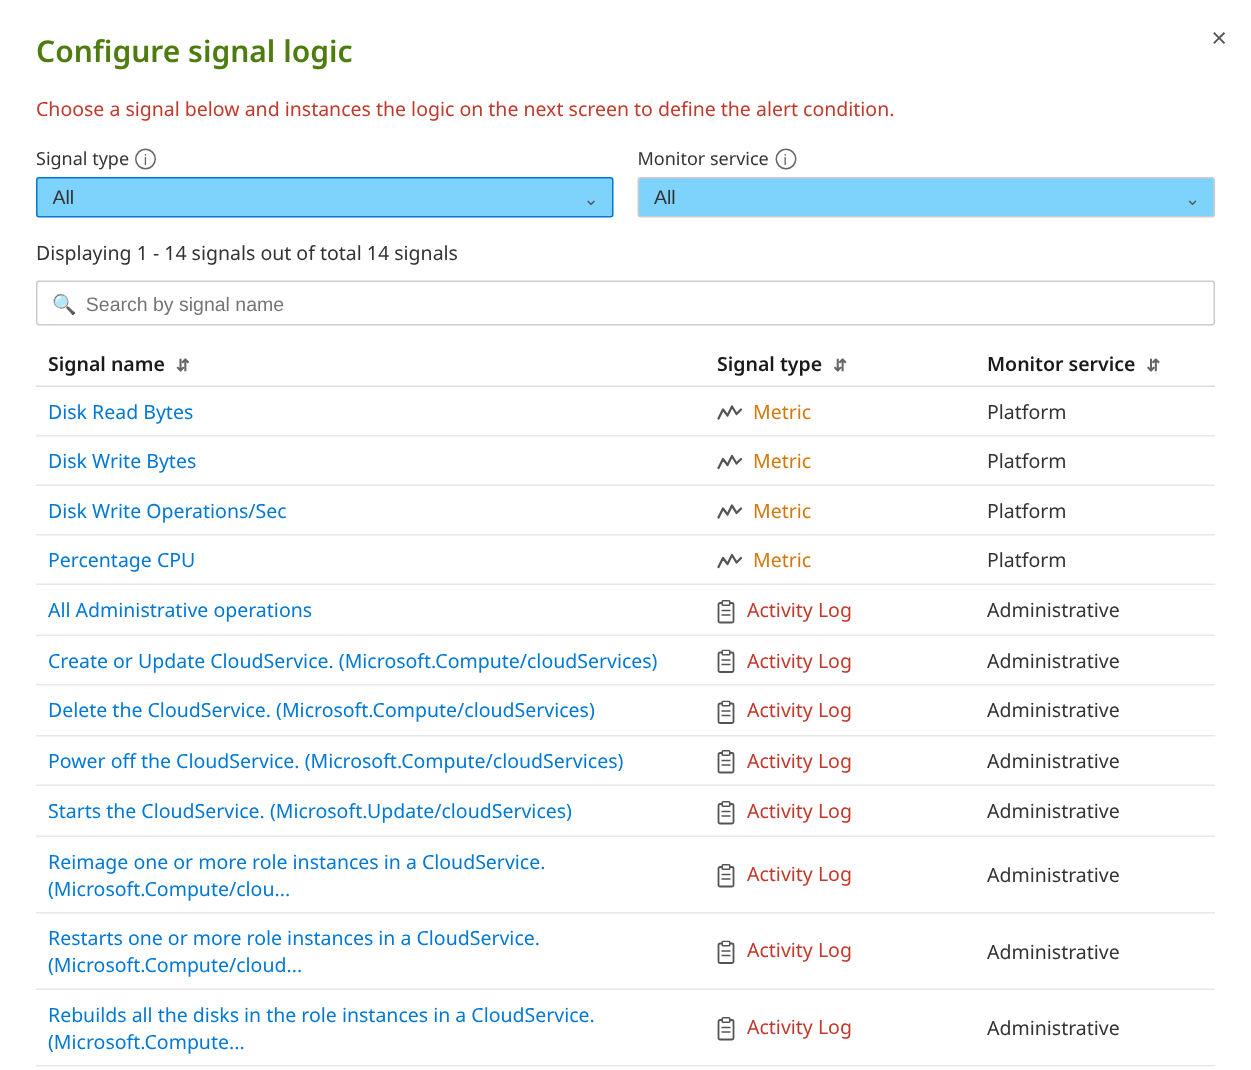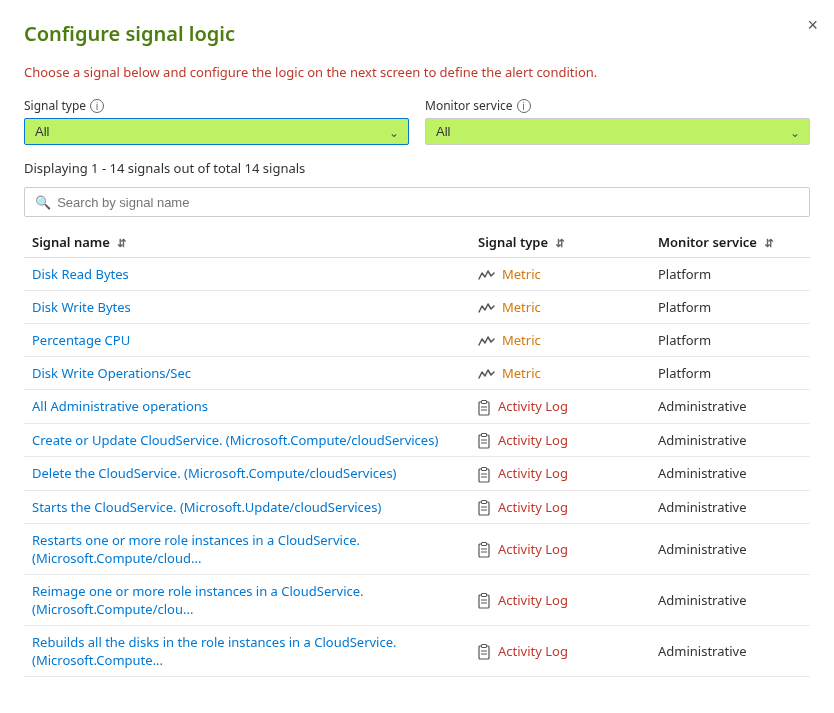--- a/index.html
+++ b/index.html
@@ -68,21 +68,21 @@
       color: #666;
       cursor: pointer;
     }
     .filter-select {
       width: 100%;
       padding: 5px 10px;
       border: 1.5px solid #0078d4;
       border-radius: 2px;
       font-size: 13px;
       appearance: none;
-      background: #bef264;
+      background: #7dd3fc;
       cursor: pointer;
       color: #333;
     }
     .select-wrapper {
       position: relative;
     }
     .select-wrapper .chevron {
       position: absolute;
       right: 10px;
       top: 50%;
@@ -159,21 +159,21 @@
     .monitor-service {
       color: #333;
     }
   </style>
 </head>
 <body>
 
 <div class="panel">
   <h1 class="panel-title">Configure signal logic</h1>
   <button class="close-btn">×</button>
-  <p class="subtitle">Choose a signal below and configure the logic on the next screen to define the alert condition.</p>
+  <p class="subtitle">Choose a signal below and instances the logic on the next screen to define the alert condition.</p>
 
   <div class="filter-row">
     <div class="filter-group">
       <label class="filter-label">
         <span>Signal type</span>
         <span class="info-icon">i</span>
       </label>
       <div class="select-wrapper">
         <select class="filter-select">
           <option>All</option>
@@ -234,34 +234,34 @@
           <td class="monitor-service">Platform</td>
         </tr>
         <tr>
           <td><a class="signal-link">Disk Write Bytes</a></td>
           <td><span style="margin-right: 6px;"><svg width="18" height="14" viewBox="0 0 18 14" fill="none" xmlns="http://www.w3.org/2000/svg" style="vertical-align:middle">
       <polyline points="1,10 4,4 7,8 10,2 13,7 16,4" stroke="#555" stroke-width="1.5" fill="none" stroke-linejoin="round" stroke-linecap="round"></polyline>
     </svg></span><span class="signal-type-metric">Metric</span></td>
           <td class="monitor-service">Platform</td>
         </tr>
         <tr>
+          <td><a class="signal-link">Disk Write Operations/Sec</a></td>
+          <td><span style="margin-right: 6px;"><svg width="18" height="14" viewBox="0 0 18 14" fill="none" xmlns="http://www.w3.org/2000/svg" style="vertical-align:middle">
+      <polyline points="1,10 4,4 7,8 10,2 13,7 16,4" stroke="#555" stroke-width="1.5" fill="none" stroke-linejoin="round" stroke-linecap="round"></polyline>
+    </svg></span><span class="signal-type-metric">Metric</span></td>
+          <td class="monitor-service">Platform</td>
+        </tr>
+        <tr>
           <td><a class="signal-link">Percentage CPU</a></td>
           <td><span style="margin-right: 6px;"><svg width="18" height="14" viewBox="0 0 18 14" fill="none" xmlns="http://www.w3.org/2000/svg" style="vertical-align:middle">
       <polyline points="1,10 4,4 7,8 10,2 13,7 16,4" stroke="#555" stroke-width="1.5" fill="none" stroke-linejoin="round" stroke-linecap="round"></polyline>
     </svg></span><span class="signal-type-metric">Metric</span></td>
           <td class="monitor-service">Platform</td>
         </tr>
         <tr>
-          <td><a class="signal-link">Disk Write Operations/Sec</a></td>
-          <td><span style="margin-right: 6px;"><svg width="18" height="14" viewBox="0 0 18 14" fill="none" xmlns="http://www.w3.org/2000/svg" style="vertical-align:middle">
-      <polyline points="1,10 4,4 7,8 10,2 13,7 16,4" stroke="#555" stroke-width="1.5" fill="none" stroke-linejoin="round" stroke-linecap="round"></polyline>
-    </svg></span><span class="signal-type-metric">Metric</span></td>
-          <td class="monitor-service">Platform</td>
-        </tr>
-        <tr>
           <td><a class="signal-link">All Administrative operations</a></td>
           <td><span style="margin-right: 6px;"><svg width="14" height="16" viewBox="0 0 14 16" fill="none" xmlns="http://www.w3.org/2000/svg" style="vertical-align:middle">
       <rect x="1" y="2" width="10" height="13" rx="1" stroke="#555" stroke-width="1.2" fill="none"></rect>
       <rect x="3.5" y="0.5" width="5" height="3" rx="0.5" stroke="#555" stroke-width="1" fill="white"></rect>
       <line x1="3" y1="7" x2="9" y2="7" stroke="#555" stroke-width="1"></line>
       <line x1="3" y1="10" x2="9" y2="10" stroke="#555" stroke-width="1"></line>
     </svg></span><span class="signal-type-activity">Activity Log</span></td>
           <td class="monitor-service">Administrative</td>
         </tr>
         <tr>
@@ -278,41 +278,51 @@
           <td><a class="signal-link">Delete the CloudService. (Microsoft.Compute/cloudServices)</a></td>
           <td><span style="margin-right: 6px;"><svg width="14" height="16" viewBox="0 0 14 16" fill="none" xmlns="http://www.w3.org/2000/svg" style="vertical-align:middle">
       <rect x="1" y="2" width="10" height="13" rx="1" stroke="#555" stroke-width="1.2" fill="none"></rect>
       <rect x="3.5" y="0.5" width="5" height="3" rx="0.5" stroke="#555" stroke-width="1" fill="white"></rect>
       <line x1="3" y1="7" x2="9" y2="7" stroke="#555" stroke-width="1"></line>
       <line x1="3" y1="10" x2="9" y2="10" stroke="#555" stroke-width="1"></line>
     </svg></span><span class="signal-type-activity">Activity Log</span></td>
           <td class="monitor-service">Administrative</td>
         </tr>
         <tr>
+          <td><a class="signal-link">Power off the CloudService. (Microsoft.Compute/cloudServices)</a></td>
+          <td><span style="margin-right: 6px;"><svg width="14" height="16" viewBox="0 0 14 16" fill="none" xmlns="http://www.w3.org/2000/svg" style="vertical-align:middle">
+      <rect x="1" y="2" width="10" height="13" rx="1" stroke="#555" stroke-width="1.2" fill="none"></rect>
+      <rect x="3.5" y="0.5" width="5" height="3" rx="0.5" stroke="#555" stroke-width="1" fill="white"></rect>
+      <line x1="3" y1="7" x2="9" y2="7" stroke="#555" stroke-width="1"></line>
+      <line x1="3" y1="10" x2="9" y2="10" stroke="#555" stroke-width="1"></line>
+    </svg></span><span class="signal-type-activity">Activity Log</span></td>
+          <td class="monitor-service">Administrative</td>
+        </tr>
+        <tr>
           <td><a class="signal-link">Starts the CloudService. (Microsoft.Update/cloudServices)</a></td>
           <td><span style="margin-right: 6px;"><svg width="14" height="16" viewBox="0 0 14 16" fill="none" xmlns="http://www.w3.org/2000/svg" style="vertical-align:middle">
       <rect x="1" y="2" width="10" height="13" rx="1" stroke="#555" stroke-width="1.2" fill="none"></rect>
       <rect x="3.5" y="0.5" width="5" height="3" rx="0.5" stroke="#555" stroke-width="1" fill="white"></rect>
       <line x1="3" y1="7" x2="9" y2="7" stroke="#555" stroke-width="1"></line>
       <line x1="3" y1="10" x2="9" y2="10" stroke="#555" stroke-width="1"></line>
     </svg></span><span class="signal-type-activity">Activity Log</span></td>
           <td class="monitor-service">Administrative</td>
         </tr>
         <tr>
+          <td><a class="signal-link">Reimage one or more role instances in a CloudService. (Microsoft.Compute/clou...</a></td>
+          <td><span style="margin-right: 6px;"><svg width="14" height="16" viewBox="0 0 14 16" fill="none" xmlns="http://www.w3.org/2000/svg" style="vertical-align:middle">
+      <rect x="1" y="2" width="10" height="13" rx="1" stroke="#555" stroke-width="1.2" fill="none"></rect>
+      <rect x="3.5" y="0.5" width="5" height="3" rx="0.5" stroke="#555" stroke-width="1" fill="white"></rect>
+      <line x1="3" y1="7" x2="9" y2="7" stroke="#555" stroke-width="1"></line>
+      <line x1="3" y1="10" x2="9" y2="10" stroke="#555" stroke-width="1"></line>
+    </svg></span><span class="signal-type-activity">Activity Log</span></td>
+          <td class="monitor-service">Administrative</td>
+        </tr>
+        <tr>
           <td><a class="signal-link">Restarts one or more role instances in a CloudService. (Microsoft.Compute/cloud...</a></td>
-          <td><span style="margin-right: 6px;"><svg width="14" height="16" viewBox="0 0 14 16" fill="none" xmlns="http://www.w3.org/2000/svg" style="vertical-align:middle">
-      <rect x="1" y="2" width="10" height="13" rx="1" stroke="#555" stroke-width="1.2" fill="none"></rect>
-      <rect x="3.5" y="0.5" width="5" height="3" rx="0.5" stroke="#555" stroke-width="1" fill="white"></rect>
-      <line x1="3" y1="7" x2="9" y2="7" stroke="#555" stroke-width="1"></line>
-      <line x1="3" y1="10" x2="9" y2="10" stroke="#555" stroke-width="1"></line>
-    </svg></span><span class="signal-type-activity">Activity Log</span></td>
-          <td class="monitor-service">Administrative</td>
-        </tr>
-        <tr>
-          <td><a class="signal-link">Reimage one or more role instances in a CloudService. (Microsoft.Compute/clou...</a></td>
           <td><span style="margin-right: 6px;"><svg width="14" height="16" viewBox="0 0 14 16" fill="none" xmlns="http://www.w3.org/2000/svg" style="vertical-align:middle">
       <rect x="1" y="2" width="10" height="13" rx="1" stroke="#555" stroke-width="1.2" fill="none"></rect>
       <rect x="3.5" y="0.5" width="5" height="3" rx="0.5" stroke="#555" stroke-width="1" fill="white"></rect>
       <line x1="3" y1="7" x2="9" y2="7" stroke="#555" stroke-width="1"></line>
       <line x1="3" y1="10" x2="9" y2="10" stroke="#555" stroke-width="1"></line>
     </svg></span><span class="signal-type-activity">Activity Log</span></td>
           <td class="monitor-service">Administrative</td>
         </tr>
         <tr>
           <td><a class="signal-link">Rebuilds all the disks in the role instances in a CloudService. (Microsoft.Compute...</a></td>

